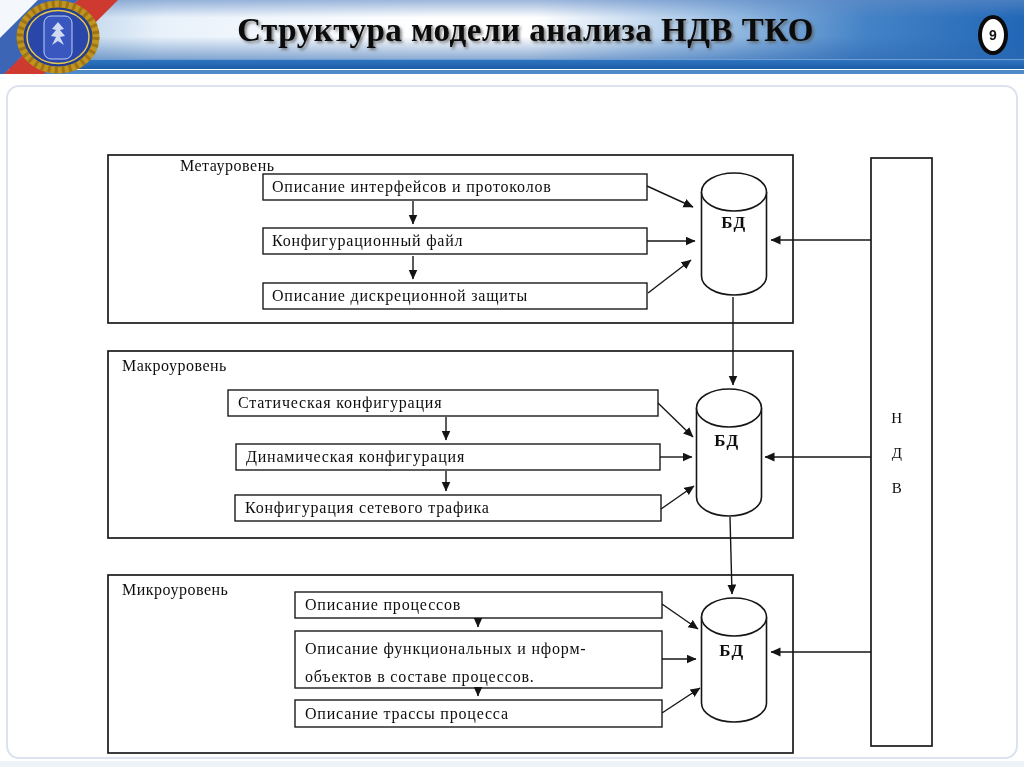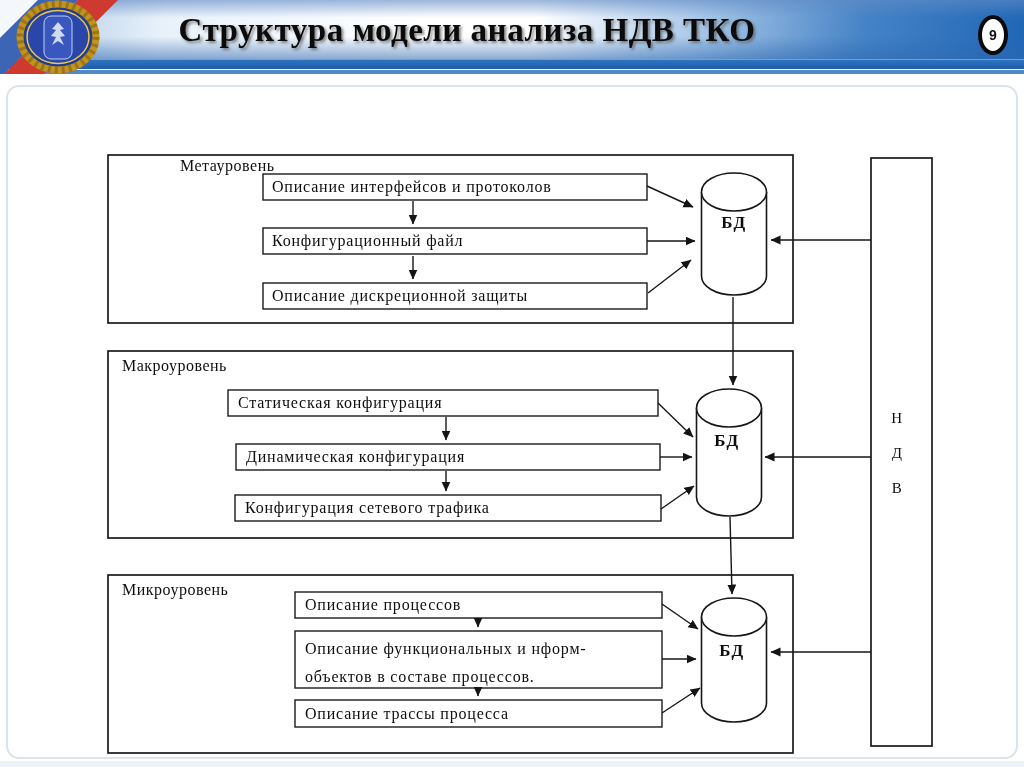--- a/index.html
+++ b/index.html
@@ -21,21 +21,21 @@
     position:absolute;left:0;top:59px;width:1024px;height:10px;
     background:linear-gradient(to bottom,#2f74c0,#1c5ca8);
     border-top:1px solid #6ea0d6;box-sizing:border-box;
   }
   .hdr-line{
     position:absolute;left:0;top:69px;width:1024px;height:5px;
     background:linear-gradient(to bottom,#ffffff 0 1px,#4e89c8 1px 100%);
   }
   .hdr-title{
     position:absolute;left:120px;right:210px;top:0;height:59px;line-height:61px;
-    text-align:center;font-size:33px;font-weight:bold;color:#0b0b0b;
+    text-align:right;font-size:33px;font-weight:bold;color:#0b0b0b;
     letter-spacing:.5px;white-space:nowrap;
     text-shadow:2px 2px 3px rgba(90,90,90,.75);
   }
   .page-badge{
     position:absolute;right:16px;top:15px;width:30px;height:40px;
     background:#ffffff;border:4px solid #0a0a0a;border-radius:50%;
     display:flex;align-items:center;justify-content:center;
     font-family:"Liberation Sans","DejaVu Sans",sans-serif;
     font-size:14px;font-weight:bold;color:#111;box-sizing:border-box;
   }

